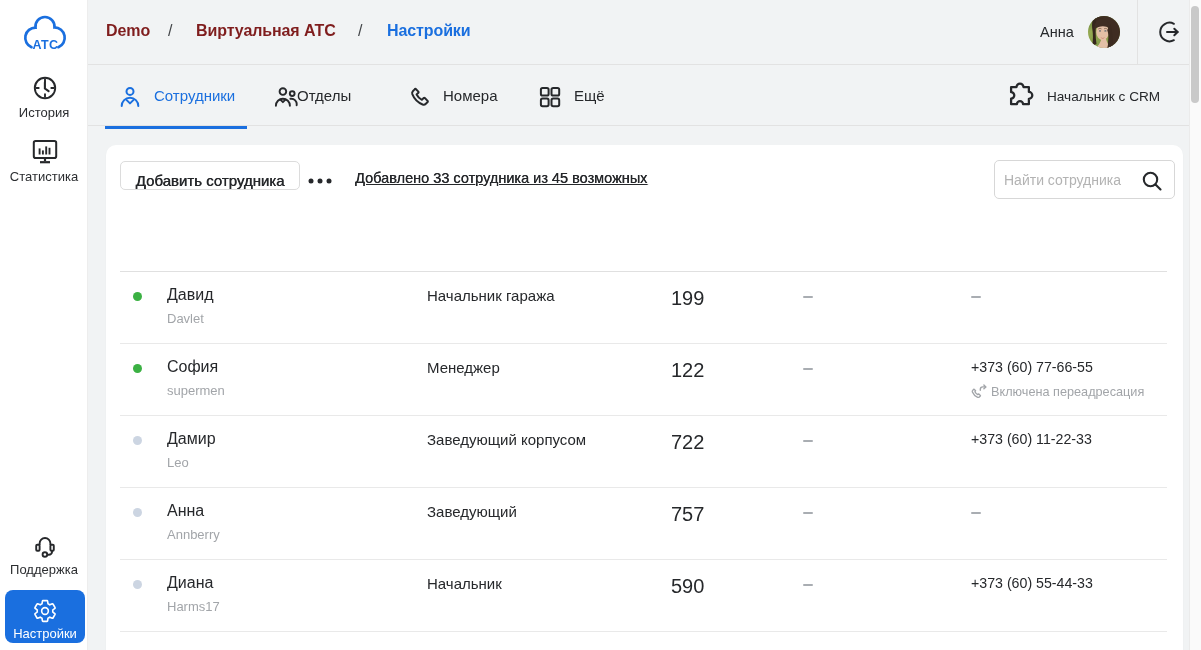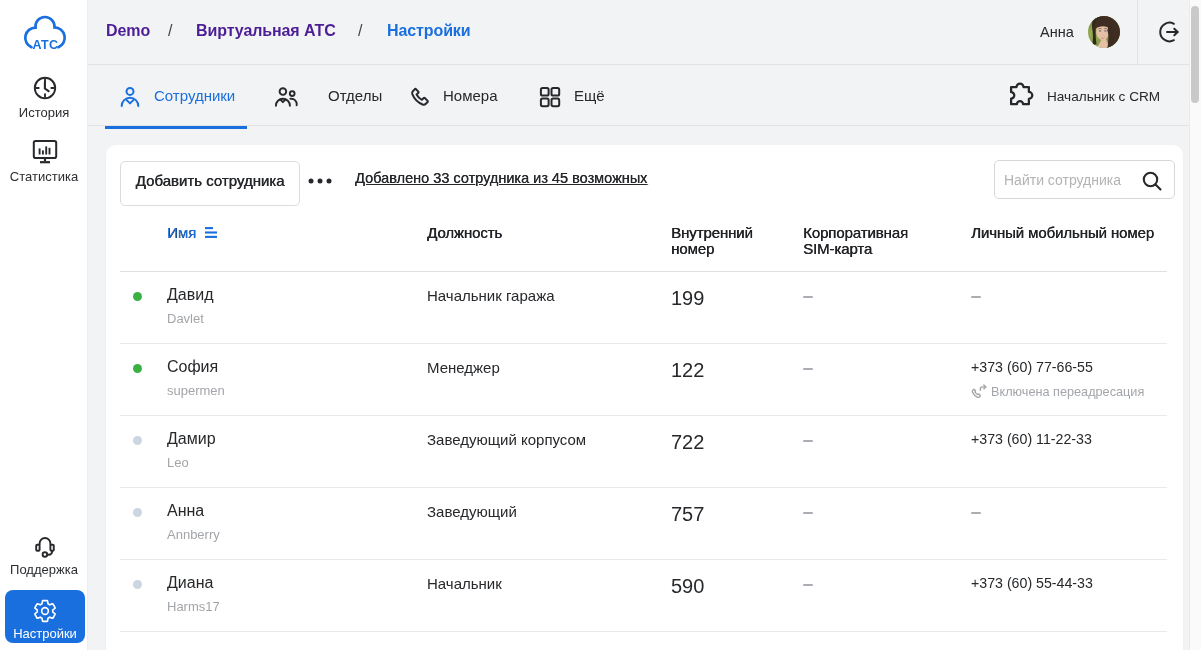--- a/index.html
+++ b/index.html
@@ -13,35 +13,35 @@
     background:#fff; border-right:1px solid #ededed; z-index:5; }
   .side-label { position:absolute; width:88px; text-align:center;
     font-size:13px; color:#2b2d30; left:0; }
   #nast-btn { position:absolute; left:5px; top:590px; width:80px; height:53px;
     background:#1a6fdf; border-radius:8px; }
   #nast-btn .side-label { color:#fff; width:80px; }
 
   
   #topbar { position:absolute; left:88px; top:0; width:1113px; height:65px;
     border-bottom:1px solid #e2e2e2; }
-  .crumb { font-size:16px; font-weight:bold; color:#4c1d95; letter-spacing:-0.1px; }
+  .crumb { font-size:16px; font-weight:bold; color:#7f1d1d; letter-spacing:-0.1px; }
   .crumb.blue { color:#1a6fdf; }
   .crumb-sep { font-size:16px; font-weight:400; color:#44474a; }
   #hdr-divider { position:absolute; left:1049px; top:0; width:1px; height:65px; background:#e2e2e2; }
 
   
   #tabbar { position:absolute; left:88px; top:65px; width:1113px; height:61px;
     border-bottom:1px solid #e2e2e2; }
   .tab-label { font-size:15px; color:#26282b; position:absolute; top:22px; }
   #underline { position:absolute; left:17px; top:61px; width:142px; height:3px; background:#1a6fdf; }
 
   
   #card { position:absolute; left:106px; top:145px; width:1077px; height:520px;
     background:#fff; border-radius:10px; box-shadow:0 1px 2px rgba(0,0,0,.04); }
-  #add-btn { position:absolute; left:14px; top:16px; width:180px; height:45px;
+  #add-btn { position:absolute; left:14px; top:16px; width:180px; height:29px;
     border:1px solid #dcdcdc; border-radius:5px; background:#fff;
     font-size:15px; font-weight:400; color:#26282b; text-align:center; line-height:38px; text-shadow:0.4px 0 0 #26282b; }
   #added-info { position:absolute; left:249px; top:25px; font-size:14.5px; color:#26282b; text-shadow:0.3px 0 0 #26282b;text-decoration:underline; }
   #search { position:absolute; left:888px; top:15px; width:181px; height:39px;
     border:1px solid #d7d7d7; border-radius:5px; }
   #search span { position:absolute; left:9px; top:11px; font-size:14px; color:#b3b3b3; }
 
   
   #thead { position:absolute; left:14px; top:79px; width:1047px; height:48px; }
   .th { position:absolute; font-size:15px; font-weight:400; color:#212327; line-height:16px; letter-spacing:-0.1px; text-shadow:0.4px 0 0 #212327; }
@@ -169,21 +169,21 @@
     <span class="tab-label" style="left:66px; color:#1a6fdf;">Сотрудники</span>
     <div id="underline"></div>
 
     <svg class="abs ic" style="left:186px; top:20px;" width="24" height="24" viewBox="0 0 24 24" fill="none" stroke="#26282b" stroke-width="1.9" stroke-linecap="round" stroke-linejoin="round">
       <circle cx="8.9" cy="6.6" r="3.3"></circle>
       <path d="M1.9,20.7 A7,7 0 0 1 15.9,20.7"></path>
       <path d="M6.4,14.7 L8.9,17.2 L11.4,14.7"></path>
       <circle cx="18.2" cy="8.6" r="2.4"></circle>
       <path d="M16.4,13.8 A5.4,5.4 0 0 1 22.6,20.2"></path>
     </svg>
-    <span class="tab-label" style="left:240px;">Отделы</span>
+    <span class="tab-label" style="left:209px;">Отделы</span>
 
     <svg class="abs ic" style="left:319px; top:19px;" width="25" height="25" viewBox="0 0 24 24" fill="none" stroke="#26282b" stroke-width="1.9" stroke-linejoin="round">
       <path d="M8.2,4.6 L10.9,7.3 C11.2,7.6 11.2,8.1 10.9,8.4 L9.2,10.1 C10.3,12.3 12.1,14.1 14.3,15.2 L16,13.5 C16.3,13.2 16.8,13.2 17.1,13.5 L19.8,16.2 C20.1,16.5 20.1,17 19.8,17.3 L18.1,19 C17.3,19.8 16.1,20.1 15,19.7 C10.5,17.9 6.9,14.3 5.1,9.8 C4.7,8.7 5,7.5 5.8,6.7 L7.1,5.4 C7.4,5.1 7.9,4.3 8.2,4.6 Z"></path>
     </svg>
     <span class="tab-label" style="left:355px;">Номера</span>
 
     <svg class="abs ic" style="left:450px; top:20px;" width="24" height="24" viewBox="0 0 24 24" fill="none" stroke="#26282b" stroke-width="2">
       <rect x="2.9" y="2.9" width="7.7" height="7.7" rx="1.7"></rect>
       <rect x="13.5" y="2.9" width="7.7" height="7.7" rx="1.7"></rect>
       <rect x="2.9" y="13.5" width="7.7" height="7.7" rx="1.7"></rect>
@@ -207,34 +207,20 @@
     <div id="added-info">Добавлено 33 сотрудника из 45 возможных</div>
 
     <div id="search">
       <span>Найти сотрудника</span>
       <svg class="abs ic" style="left:145px; top:8px;" width="24" height="24" viewBox="0 0 24 24" fill="none" stroke="#26282b" stroke-width="2.1" stroke-linecap="round">
         <circle cx="10.5" cy="10.5" r="6.7"></circle>
         <path d="M15.5,15.5 L20.5,20.5"></path>
       </svg>
     </div>
 
-    <div id="thead">
-      <span class="th" style="left:47px; top:1px; color:#1a6fdf;">Имя</span>
-      <svg class="abs" style="left:84px; top:2px;" width="14" height="14" viewBox="0 0 14 14">
-        <g stroke="#1a6fdf" stroke-width="2.1">
-          <path d="M1,2.1 H9"></path>
-          <path d="M1,6.5 H13"></path>
-          <path d="M1,10.9 H13"></path>
-        </g>
-      </svg>
-      <span class="th" style="left:307px; top:1px;">Должность</span>
-      <span class="th" style="left:551px; top:1px; width:100px;">Внутренний номер</span>
-      <span class="th" style="left:683px; top:1px; width:130px;">Корпоративная SIM-карта</span>
-      <span class="th" style="left:851px; top:1px; white-space:nowrap;">Личный мобильный номер</span>
-    </div>
     <div id="thead-border"></div>
 
     <div class="row" style="top:127px;">
       <div class="dot g"></div>
       <span class="nm">Давид</span>
         <span class="sub">Davlet</span>
       <span class="job">Начальник гаража</span>
       <span class="ext">199</span>
       <span class="dash1"></span>
         <span class="dash2"></span>

